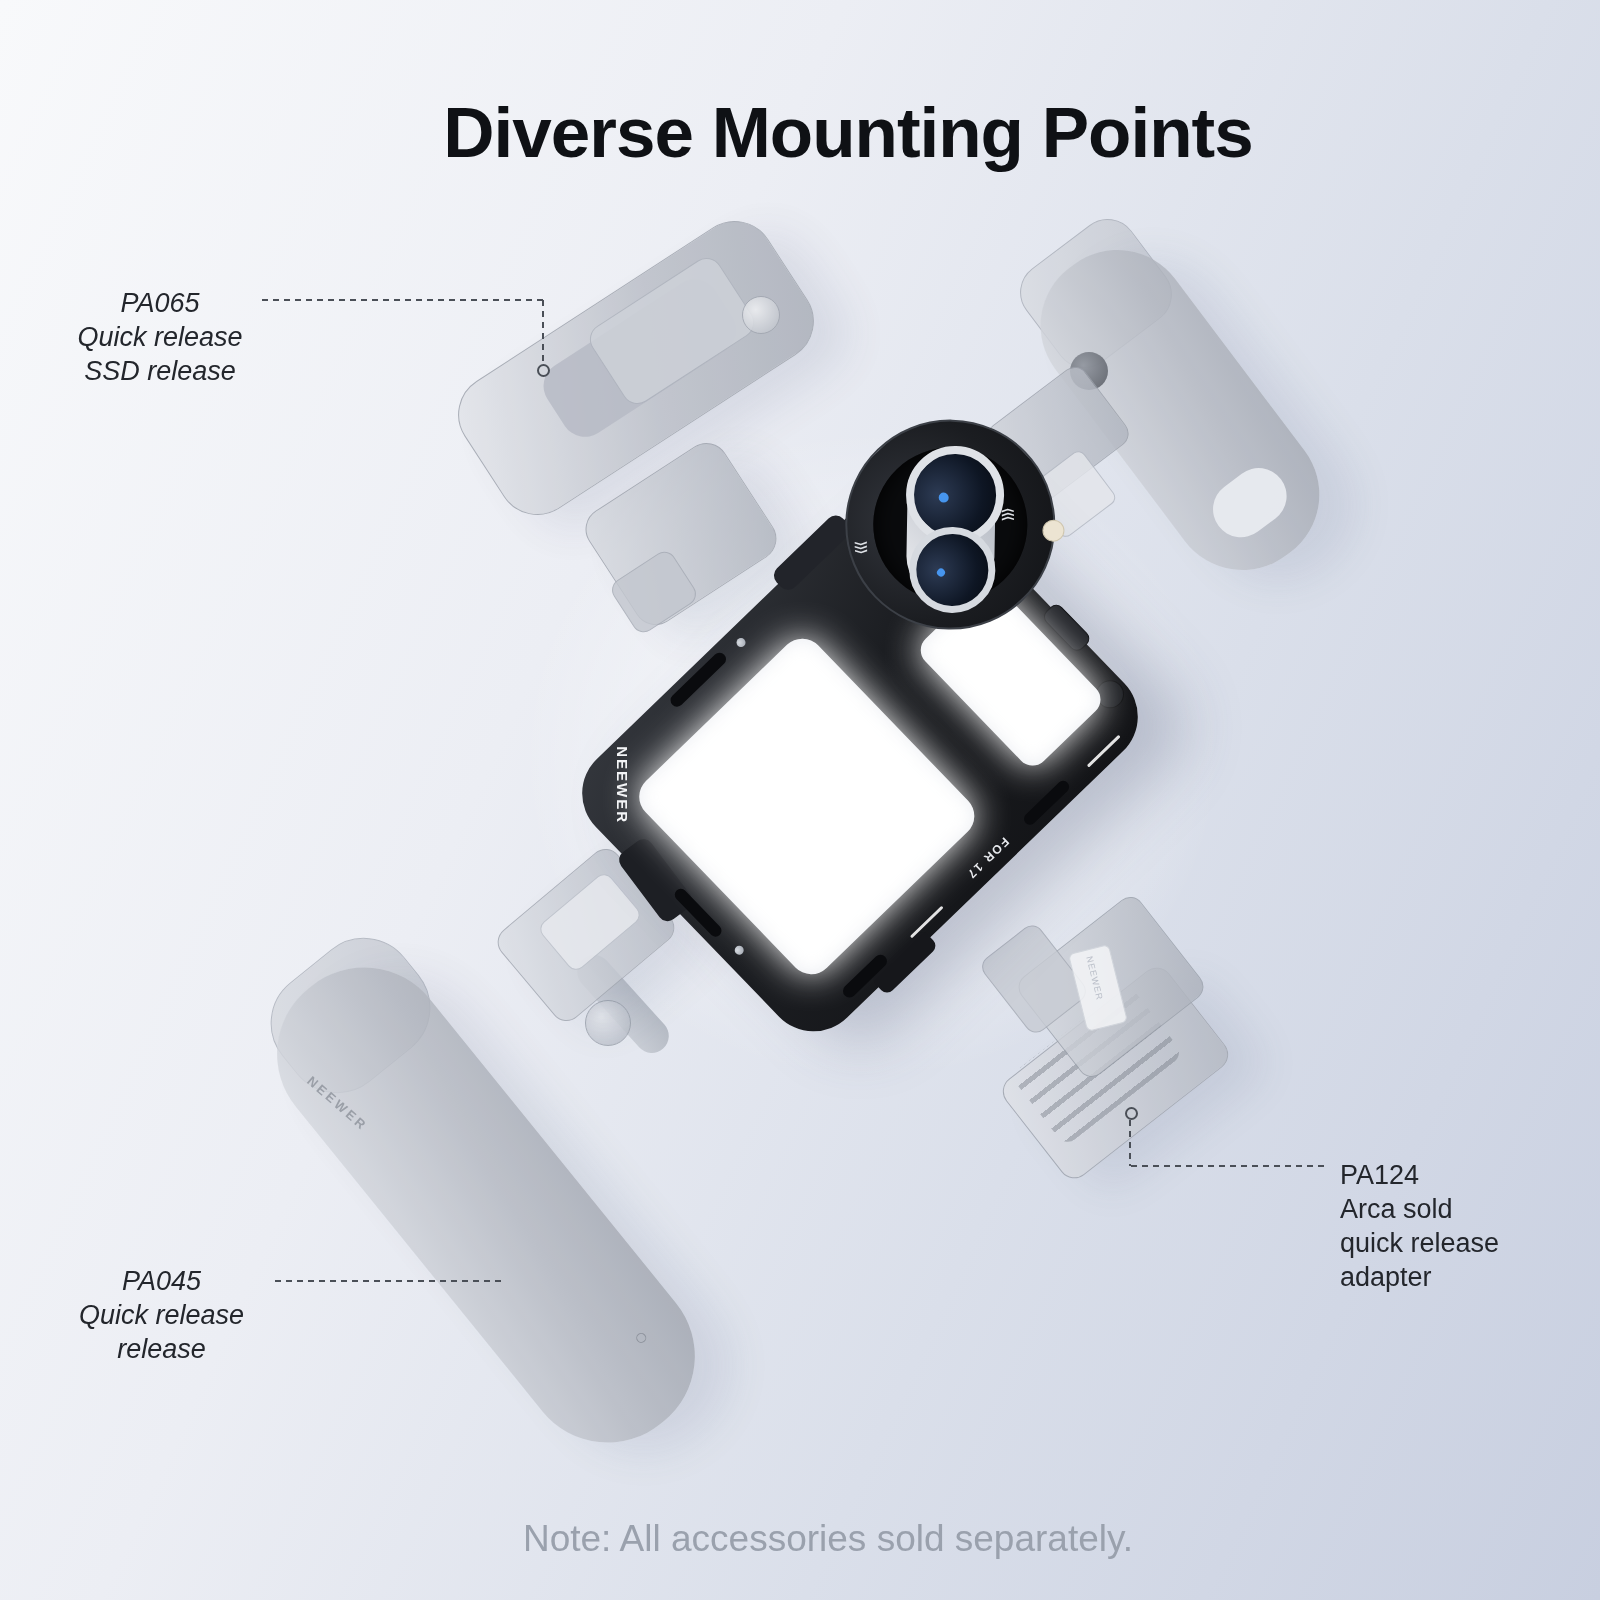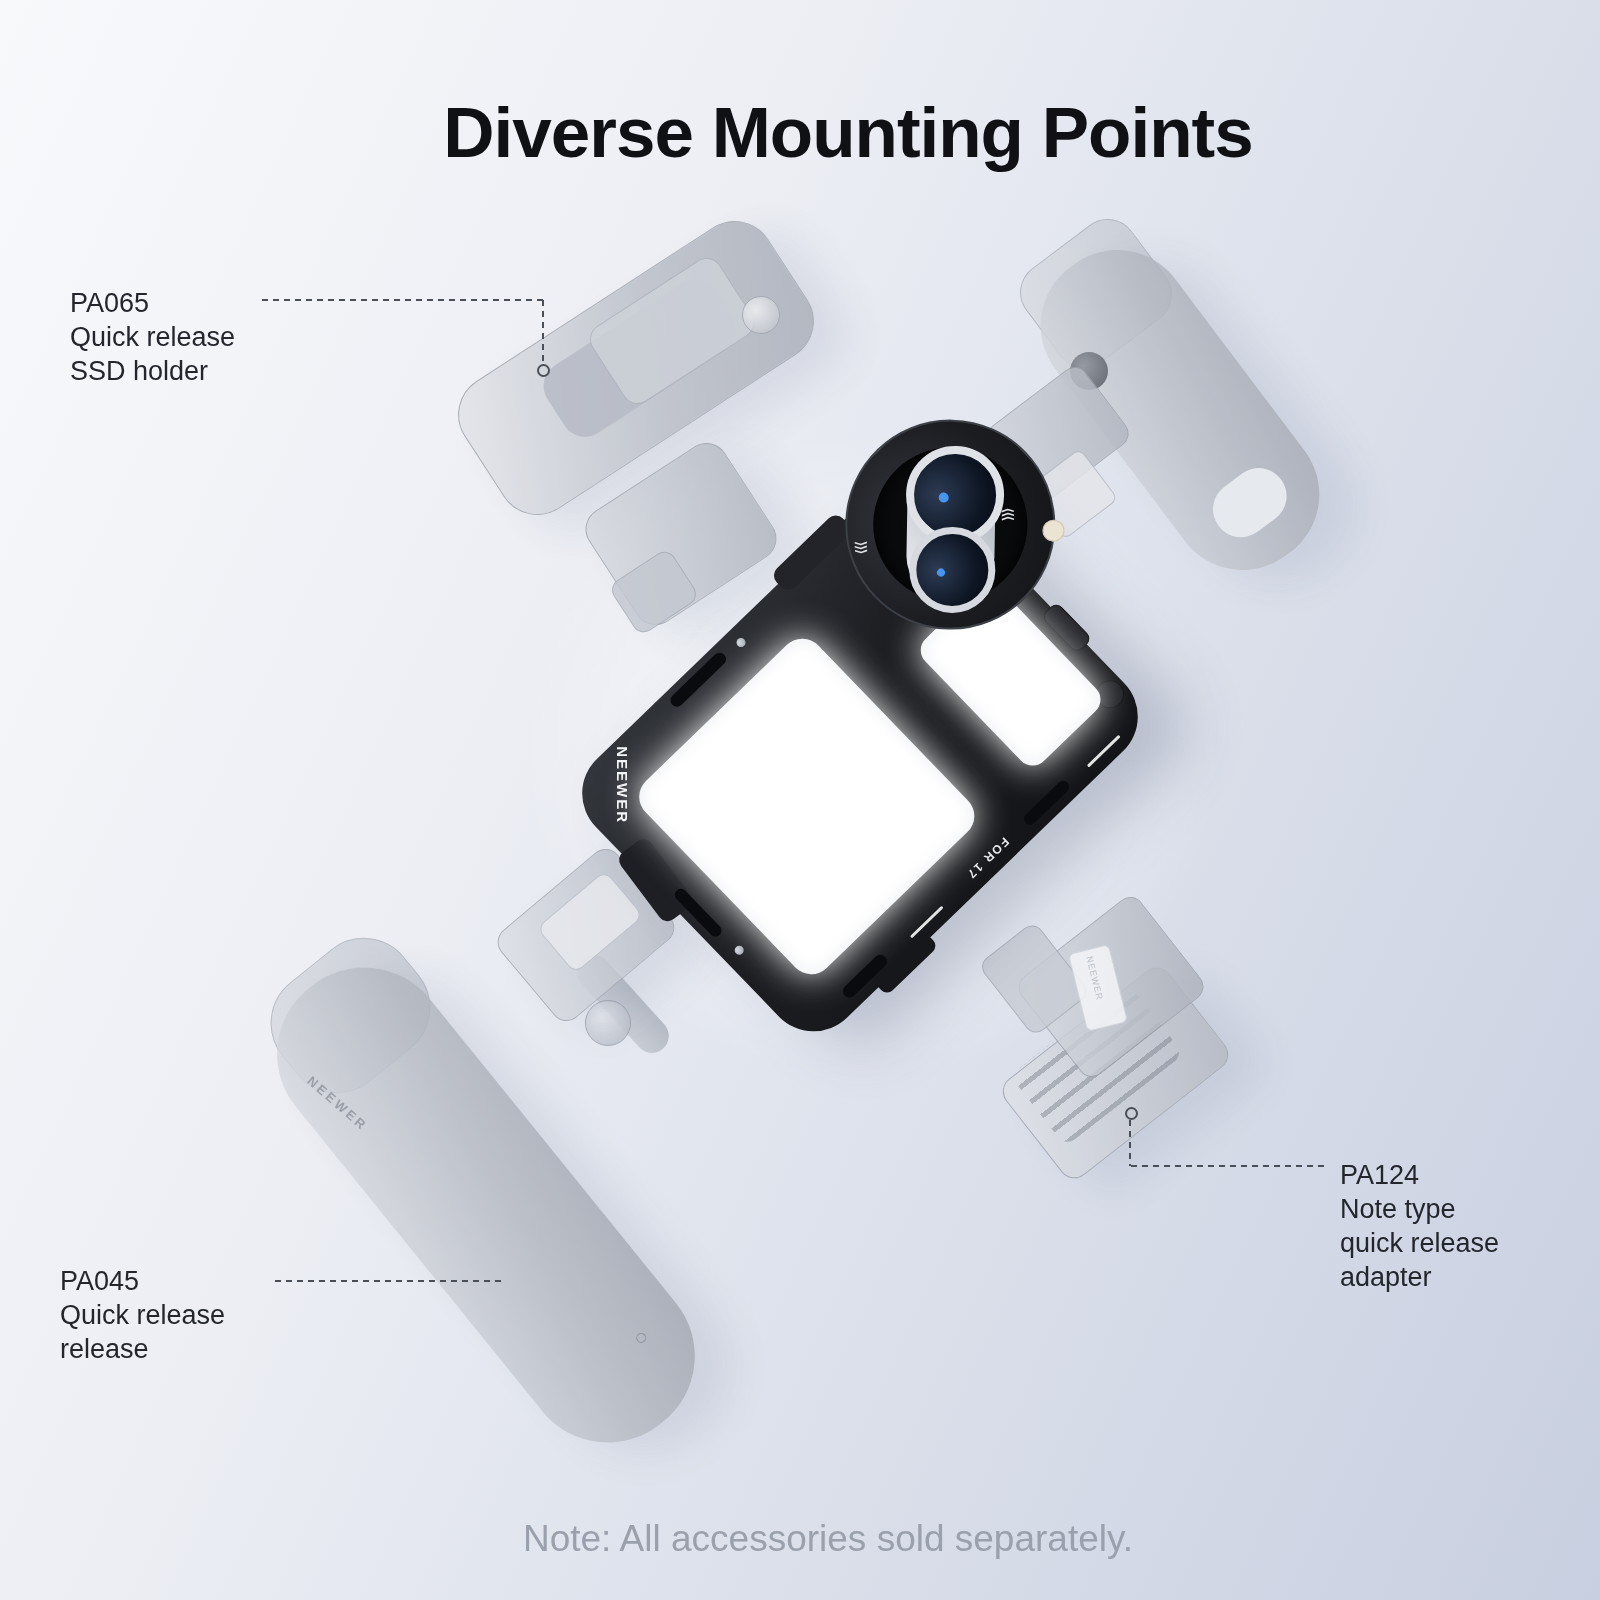--- a/index.html
+++ b/index.html
@@ -15,21 +15,21 @@
   }
   .title{
     position:absolute;left:0;top:92px;width:100%;text-align:center;
     font-size:71px;font-weight:bold;letter-spacing:-1px;color:#0f1115;z-index:6;padding-left:48px;
   }
   .note{
     position:absolute;left:0;top:1518px;width:100%;text-align:center;
     font-size:37px;color:#9aa1ad;z-index:6;margin-left:28px;
   }
   .callout{position:absolute;z-index:6;color:#23262c;font-size:27px;line-height:34px;}
-  .callout.right{text-align:left;}
+  .callout.right{text-align:center;font-style:italic;}
   .callout.left{text-align:left;}
   .leader-h{position:absolute;height:2px;z-index:5;
     background:repeating-linear-gradient(90deg,#4a4f57 0 6px,transparent 6px 11px);}
   .leader-v{position:absolute;width:2px;z-index:5;
     background:repeating-linear-gradient(180deg,#4a4f57 0 6px,transparent 6px 11px);}
   .leader-dot{position:absolute;width:9px;height:9px;border:2px solid #4a4f57;border-radius:50%;z-index:5;background:transparent;}
 
   
   .gp{position:absolute;z-index:2;opacity:.82;}
   .soft{box-shadow:22px 30px 45px rgba(90,100,130,.16);}
@@ -178,29 +178,29 @@
       </div>
       <span class="chev" style="left:16px;top:50px;transform:rotate(-48deg);">⟨⟨⟨</span>
       <span class="chev" style="left:146px;top:128px;transform:rotate(132deg);">⟨⟨⟨</span>
       <div class="knob-cream"></div>
     </div>
   </div>
 
   <div class="callout right" style="left:70px;top:286px;width:180px;">
     <div>PA065</div>
     <div>Quick release</div>
-    <div>SSD holder</div>
+    <div>SSD release</div>
   </div>
   <div class="leader-h" style="left:262px;top:299px;width:281px;"></div>
   <div class="leader-v" style="left:542px;top:300px;height:64px;"></div>
   <div class="leader-dot" style="left:537px;top:364px;"></div>
 
   <div class="callout left" style="left:1340px;top:1158px;width:230px;">
     <div>PA124</div>
-    <div>Note type</div>
+    <div>Arca sold</div>
     <div>quick release</div>
     <div>adapter</div>
   </div>
   <div class="leader-dot" style="left:1125px;top:1107px;"></div>
   <div class="leader-v" style="left:1129px;top:1120px;height:46px;"></div>
   <div class="leader-h" style="left:1131px;top:1165px;width:196px;"></div>
 
   <div class="callout right" style="left:60px;top:1264px;width:203px;">
     <div>PA045</div>
     <div>Quick release</div>

